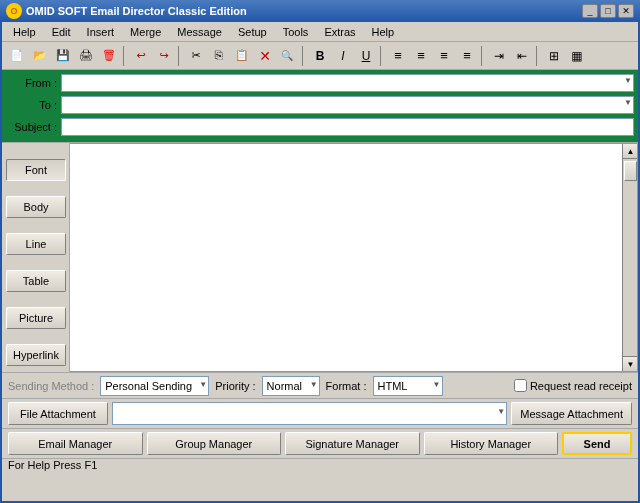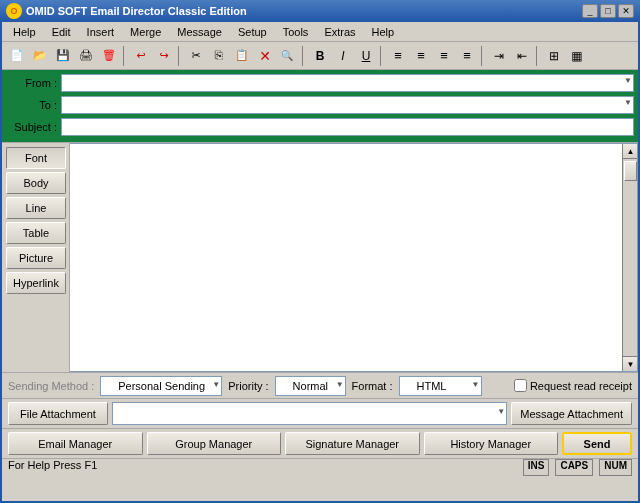--- a/index.html
+++ b/index.html
@@ -180,20 +180,21 @@
       border: 1px solid #808080;
       border-top-color: #ffffff;
       border-left-color: #ffffff;
       font-size: 11px;
       cursor: pointer;
       text-align: center;
       border-radius: 2px;
       display: flex;
       align-items: center;
       justify-content: center;
+      margin-top: 12px;
     }
     .sidebar-btn.active {
       border-top-color: #808080;
       border-left-color: #808080;
       border-bottom-color: #ffffff;
       border-right-color: #ffffff;
       background: linear-gradient(to bottom, #d4d0c8, #e8e4dc);
     }
 
     .editor-area {
@@ -266,21 +267,21 @@
       height: 20px;
     }
     .sending-select-wrapper select {
       height: 20px;
       border: 1px solid #7f9db9;
       background: white;
       font-size: 11px;
       outline: none;
       appearance: none;
       -webkit-appearance: none;
-      padding: 0 16px 0 17px;
+      padding: 0 16px 0 4px;
     }
     .sending-select-wrapper::after {
       content: '▼';
       position: absolute;
       right: 2px;
       top: 4px;
       font-size: 8px;
       pointer-events: none;
       color: #555;
     }
@@ -552,19 +553,14 @@
   <div class="manager-row">
     <button class="manager-btn">Email Manager</button>
     <button class="manager-btn">Group Manager</button>
     <button class="manager-btn">Signature Manager</button>
     <button class="manager-btn">History Manager</button>
     <button class="send-btn">Send</button>
   </div>
 
   <div class="status-bar">
     <span>For Help Press F1</span>
-    <div class="status-right">
-      <span class="status-indicator">INS</span>
-      <span class="status-indicator">CAPS</span>
-      <span class="status-indicator">NUM</span>
-    </div>
   </div>
 </div>
 
 </body></html>

